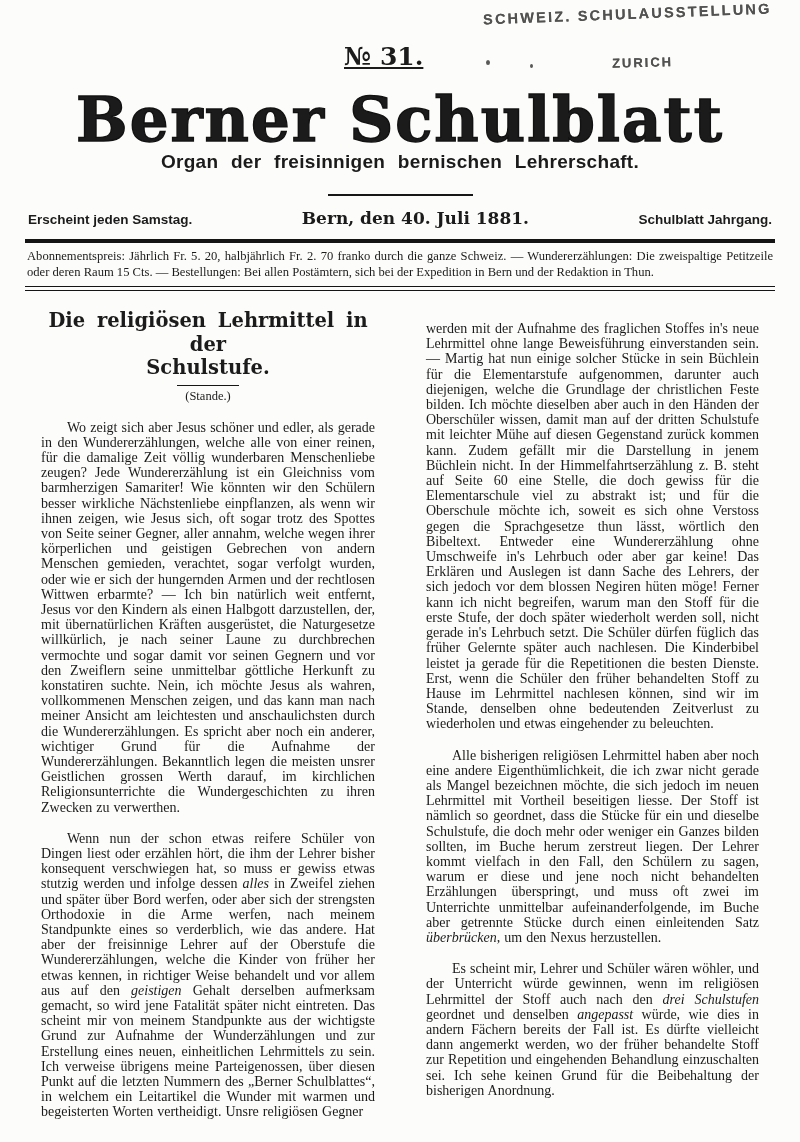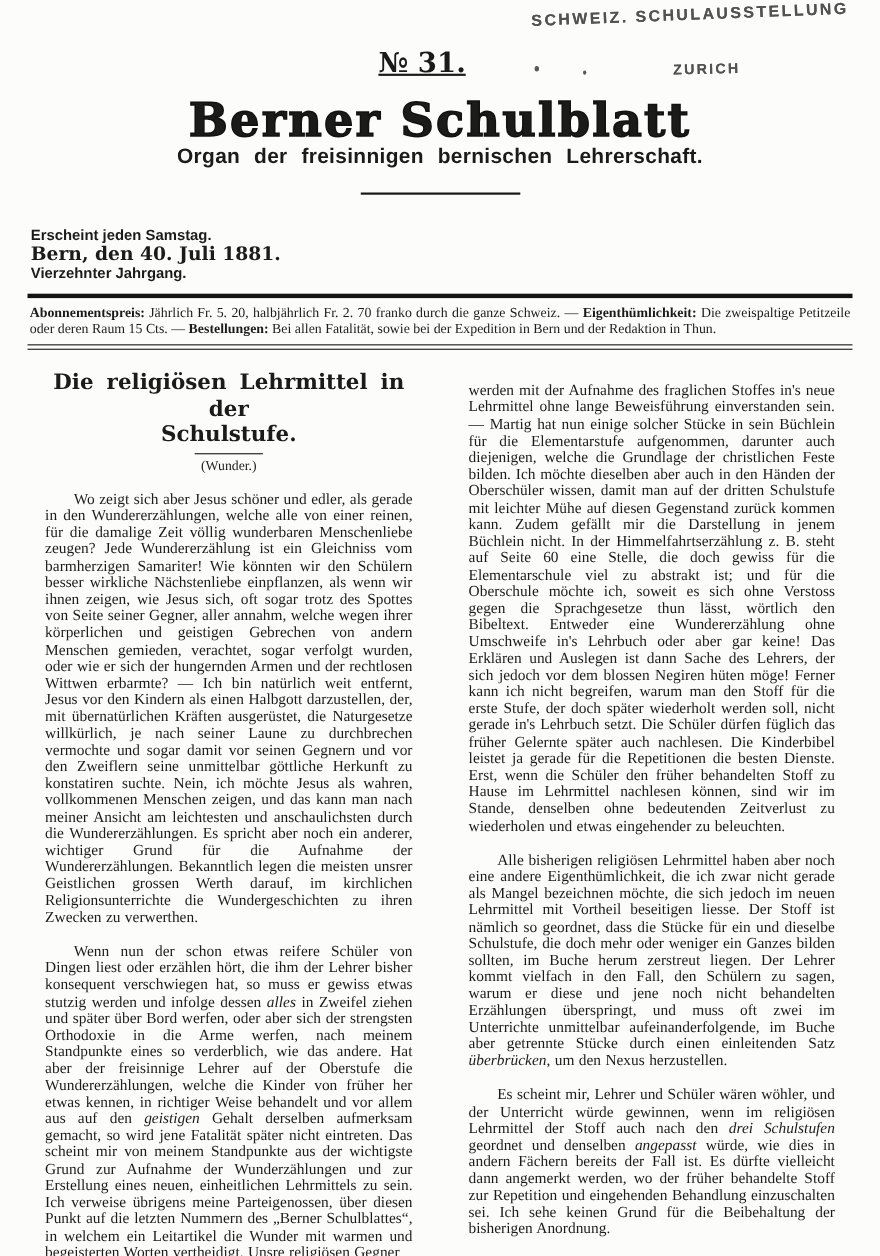--- a/index.html
+++ b/index.html
@@ -31,42 +31,41 @@
   }
   .speck { position: absolute; background: #2f2f2f; border-radius: 50%; opacity: .8; }
   .s1 { top: 60px; left: 486px; width: 4px; height: 5px; }
   .s2 { top: 64px; left: 530px; width: 3px; height: 4px; }
 
   
   .content { padding: 0 25px; }
   .title {
     margin: 88px 0 0; text-align: center;
     font-family: "DejaVu Serif", serif; font-weight: bold;
-    font-size: 42px; line-height: 1.04; letter-spacing: 2px;
+    font-size: 61px; line-height: 1.04; letter-spacing: 2px;
     -webkit-text-stroke: 1.4px #121212;
   }
   .subtitle {
     text-align: center;
     font-family: "Liberation Sans", sans-serif; font-weight: bold;
     font-size: 19px; word-spacing: 7px; letter-spacing: 0.3px;
   }
   .short-rule { width: 145px; border-top: 2px solid #161616; margin: 21px auto 0; }
   .dateline {
-    margin-top: 29px; display: flex; justify-content: space-between; align-items: baseline;
+    margin-top: 12px; display: flex; justify-content: space-between; align-items: baseline;
     padding: 0 3px;
-    flex-direction: column;
   }
   .dl-side { font-family: "Liberation Sans", sans-serif; font-weight: bold; font-size: 13.5px; }
   .dl-center { font-family: "DejaVu Serif", serif; font-weight: bold; font-size: 17px; }
   .thick-rule { margin-top: 11px; border-top: 4.5px solid #141414; }
   .imprint {
     margin: 6px 2px 5px; text-align: justify;
     font-size: 12.6px; line-height: 15.8px;
   }
-  .imprint b { font-weight: bold; }
+  .imprint b { font-weight: normal; }
   .double-rule { height: 3px; border-top: 1.5px solid #141414; border-bottom: 1.5px solid #141414; }
 
   
   .columns { display: flex; align-items: flex-start; margin-top: 14px; }
   .col-left { width: 366px; }
   .col-divider { width: 1px; background: #2a2a2a; margin: 2px 8px 4px 10px; }
   .col-right { flex: 1; }
   .article-title {
     margin: 4px 0 0; text-align: center;
     font-family: "DejaVu Serif", serif; font-weight: bold;
@@ -94,32 +93,32 @@
   <span class="speck s2"></span>
 
   <div class="content">
     <h1 class="title">Berner Schulblatt</h1>
     <div class="subtitle">Organ der freisinnigen bernischen Lehrerschaft.</div>
     <div class="short-rule"></div>
 
     <div class="dateline">
       <span class="dl-side">Erscheint jeden Samstag.</span>
       <span class="dl-center">Bern, den 40. Juli 1881.</span>
-      <span class="dl-side">Vierzehnter Jahrgang.</span>
+      <span class="dl-side">Schulblatt Jahrgang.</span>
     </div>
 
     <div class="thick-rule"></div>
-    <p class="imprint"><b>Abonnementspreis:</b><span> Jährlich Fr. 5. 20, halbjährlich Fr. 2. 70 franko durch die ganze Schweiz. — </span><b>Eigenthümlichkeit:</b><span> Die zweispaltige Petitzeile oder deren Raum 15 Cts. — </span><b>Bestellungen:</b><span> Bei allen Fatalität, sowie bei der Expedition in Bern und der Redaktion in Thun.</span></p>
+    <p class="imprint"><b>Abonnementspreis:</b><span> Jährlich Fr. 5. 20, halbjährlich Fr. 2. 70 franko durch die ganze Schweiz. — </span><b>Wundererzählungen:</b><span> Die zweispaltige Petitzeile oder deren Raum 15 Cts. — </span><b>Bestellungen:</b><span> Bei allen Postämtern, sich bei der Expedition in Bern und der Redaktion in Thun.</span></p>
     <div class="double-rule"></div>
 
     <div class="columns">
       <div class="col-left">
         <h2 class="article-title"><span>Die religiösen Lehrmittel in der</span><br><span>Schulstufe.</span></h2>
         <div class="head-rule"></div>
-        <div class="schluss">(Wunder.)</div>
+        <div class="schluss">(Stande.)</div>
         <div>
             <p class="body-para"><span>Wo zeigt sich aber Jesus schöner und edler, als gerade in den Wundererzählungen, welche alle von einer reinen, für die damalige Zeit völlig wunderbaren Menschenliebe zeugen? Jede Wundererzählung ist ein Gleichniss vom barmherzigen Samariter! Wie könnten wir den Schülern besser wirkliche Nächstenliebe einpflanzen, als wenn wir ihnen zeigen, wie Jesus sich, oft sogar trotz des Spottes von Seite seiner Gegner, aller annahm, welche wegen ihrer körperlichen und geistigen Gebrechen von andern Menschen gemieden, verachtet, sogar verfolgt wurden, oder wie er sich der hungernden Armen und der rechtlosen Wittwen erbarmte? — Ich bin natürlich weit entfernt, Jesus vor den Kindern als einen Halbgott darzustellen, der, mit übernatürlichen Kräften ausgerüstet, die Naturgesetze willkürlich, je nach seiner Laune zu durchbrechen vermochte und sogar damit vor seinen Gegnern und vor den Zweiflern seine unmittelbar göttliche Herkunft zu konstatiren suchte. Nein, ich möchte Jesus als wahren, vollkommenen Menschen zeigen, und das kann man nach meiner Ansicht am leichtesten und anschaulichsten durch die Wundererzählungen. Es spricht aber noch ein anderer, wichtiger Grund für die Aufnahme der Wundererzählungen. Bekanntlich legen die meisten unsrer Geistlichen grossen Werth darauf, im kirchlichen Religionsunterrichte die Wundergeschichten zu ihren Zwecken zu verwerthen.</span></p>
             <p class="body-para"><span>Wenn nun der schon etwas reifere Schüler von Dingen liest oder erzählen hört, die ihm der Lehrer bisher konsequent verschwiegen hat, so muss er gewiss etwas stutzig werden und infolge dessen </span><i>alles</i><span> in Zweifel ziehen und später über Bord werfen, oder aber sich der strengsten Orthodoxie in die Arme werfen, nach meinem Standpunkte eines so verderblich, wie das andere. Hat aber der freisinnige Lehrer auf der Oberstufe die Wundererzählungen, welche die Kinder von früher her etwas kennen, in richtiger Weise behandelt und vor allem aus auf den </span><i>geistigen</i><span> Gehalt derselben aufmerksam gemacht, so wird jene Fatalität später nicht eintreten. Das scheint mir von meinem Standpunkte aus der wichtigste Grund zur Aufnahme der Wunderzählungen und zur Erstellung eines neuen, einheitlichen Lehrmittels zu sein. Ich verweise übrigens meine Parteigenossen, über diesen Punkt auf die letzten Nummern des „Berner Schulblattes“, in welchem ein Leitartikel die Wunder mit warmen und begeisterten Worten vertheidigt. Unsre religiösen Gegner</span></p>
           </div>
       </div>
       <div class="col-divider"></div>
       <div class="col-right">
         <div>
             <p class="body-para no-indent"><span>werden mit der Aufnahme des fraglichen Stoffes in's neue Lehrmittel ohne lange Beweisführung einverstanden sein. — Martig hat nun einige solcher Stücke in sein Büchlein für die Elementarstufe aufgenommen, darunter auch diejenigen, welche die Grundlage der christlichen Feste bilden. Ich möchte dieselben aber auch in den Händen der Oberschüler wissen, damit man auf der dritten Schulstufe mit leichter Mühe auf diesen Gegenstand zurück kommen kann. Zudem gefällt mir die Darstellung in jenem Büchlein nicht. In der Himmelfahrtserzählung z. B. steht auf Seite 60 eine Stelle, die doch gewiss für die Elementarschule viel zu abstrakt ist; und für die Oberschule möchte ich, soweit es sich ohne Verstoss gegen die Sprachgesetze thun lässt, wörtlich den Bibeltext. Entweder eine Wundererzählung ohne Umschweife in's Lehrbuch oder aber gar keine! Das Erklären und Auslegen ist dann Sache des Lehrers, der sich jedoch vor dem blossen Negiren hüten möge! Ferner kann ich nicht begreifen, warum man den Stoff für die erste Stufe, der doch später wiederholt werden soll, nicht gerade in's Lehrbuch setzt. Die Schüler dürfen füglich das früher Gelernte später auch nachlesen. Die Kinderbibel leistet ja gerade für die Repetitionen die besten Dienste. Erst, wenn die Schüler den früher behandelten Stoff zu Hause im Lehrmittel nachlesen können, sind wir im Stande, denselben ohne bedeutenden Zeitverlust zu wiederholen und etwas eingehender zu beleuchten.</span></p>
             <p class="body-para"><span>Alle bisherigen religiösen Lehrmittel haben aber noch eine andere Eigenthümlichkeit, die ich zwar nicht gerade als Mangel bezeichnen möchte, die sich jedoch im neuen Lehrmittel mit Vortheil beseitigen liesse. Der Stoff ist nämlich so geordnet, dass die Stücke für ein und dieselbe Schulstufe, die doch mehr oder weniger ein Ganzes bilden sollten, im Buche herum zerstreut liegen. Der Lehrer kommt vielfach in den Fall, den Schülern zu sagen, warum er diese und jene noch nicht behandelten Erzählungen überspringt, und muss oft zwei im Unterrichte unmittelbar aufeinanderfolgende, im Buche aber getrennte Stücke durch einen einleitenden Satz </span><i>überbrücken</i><span>, um den Nexus herzustellen.</span></p>

